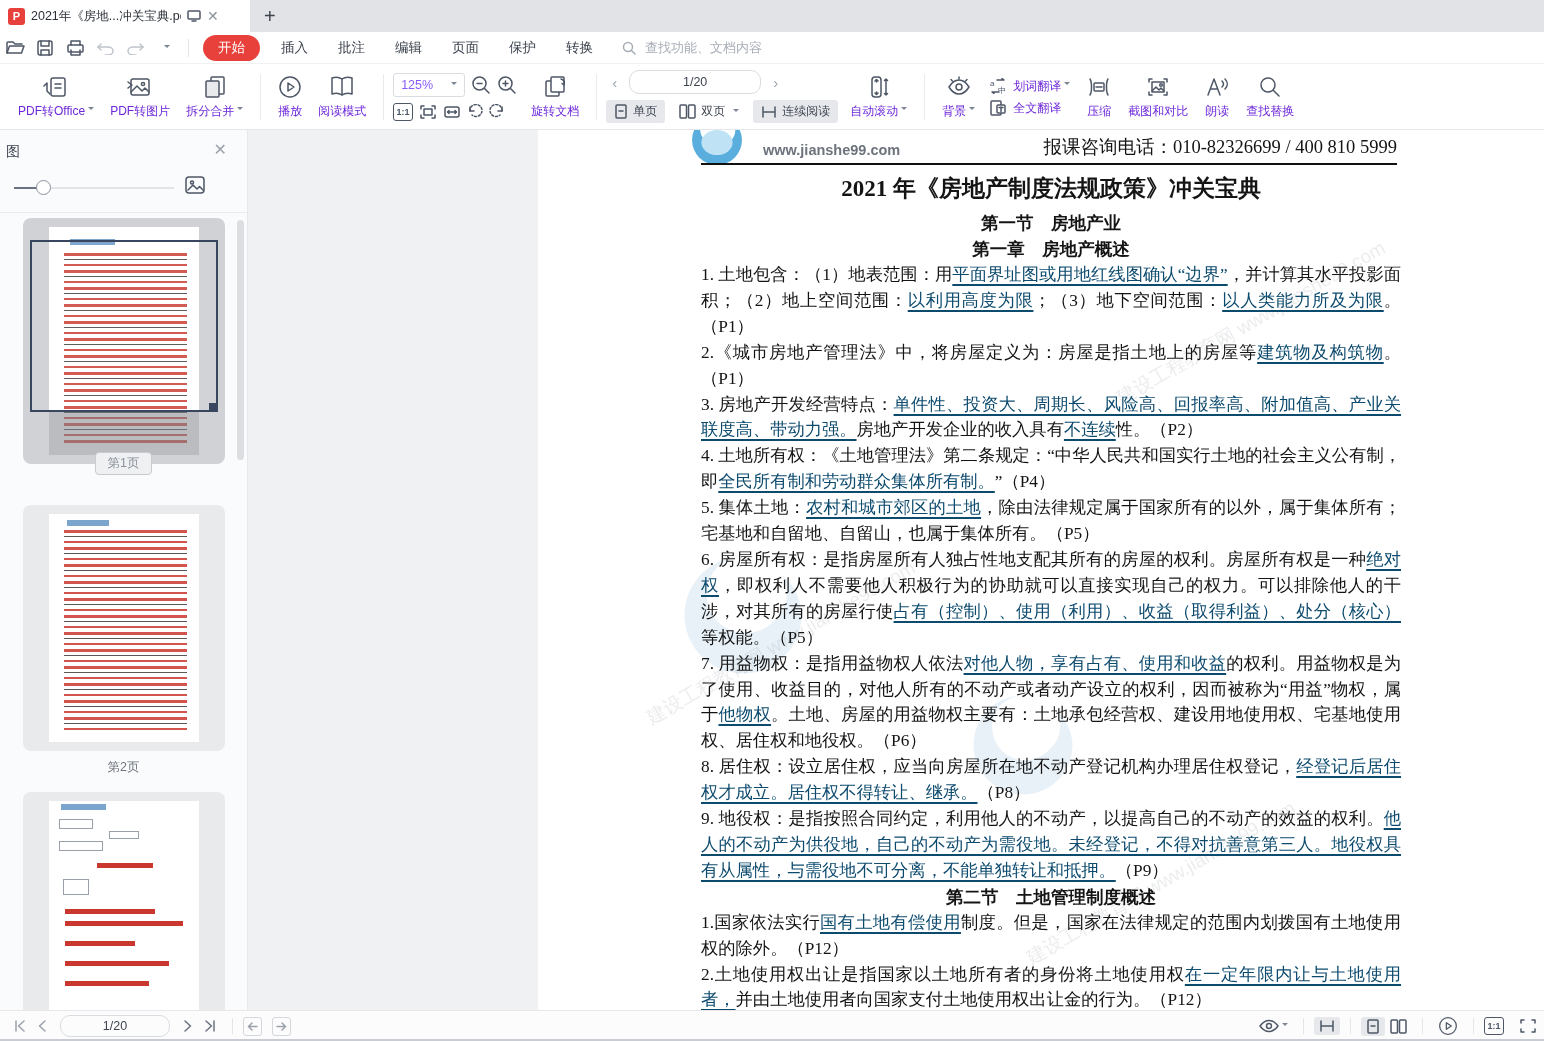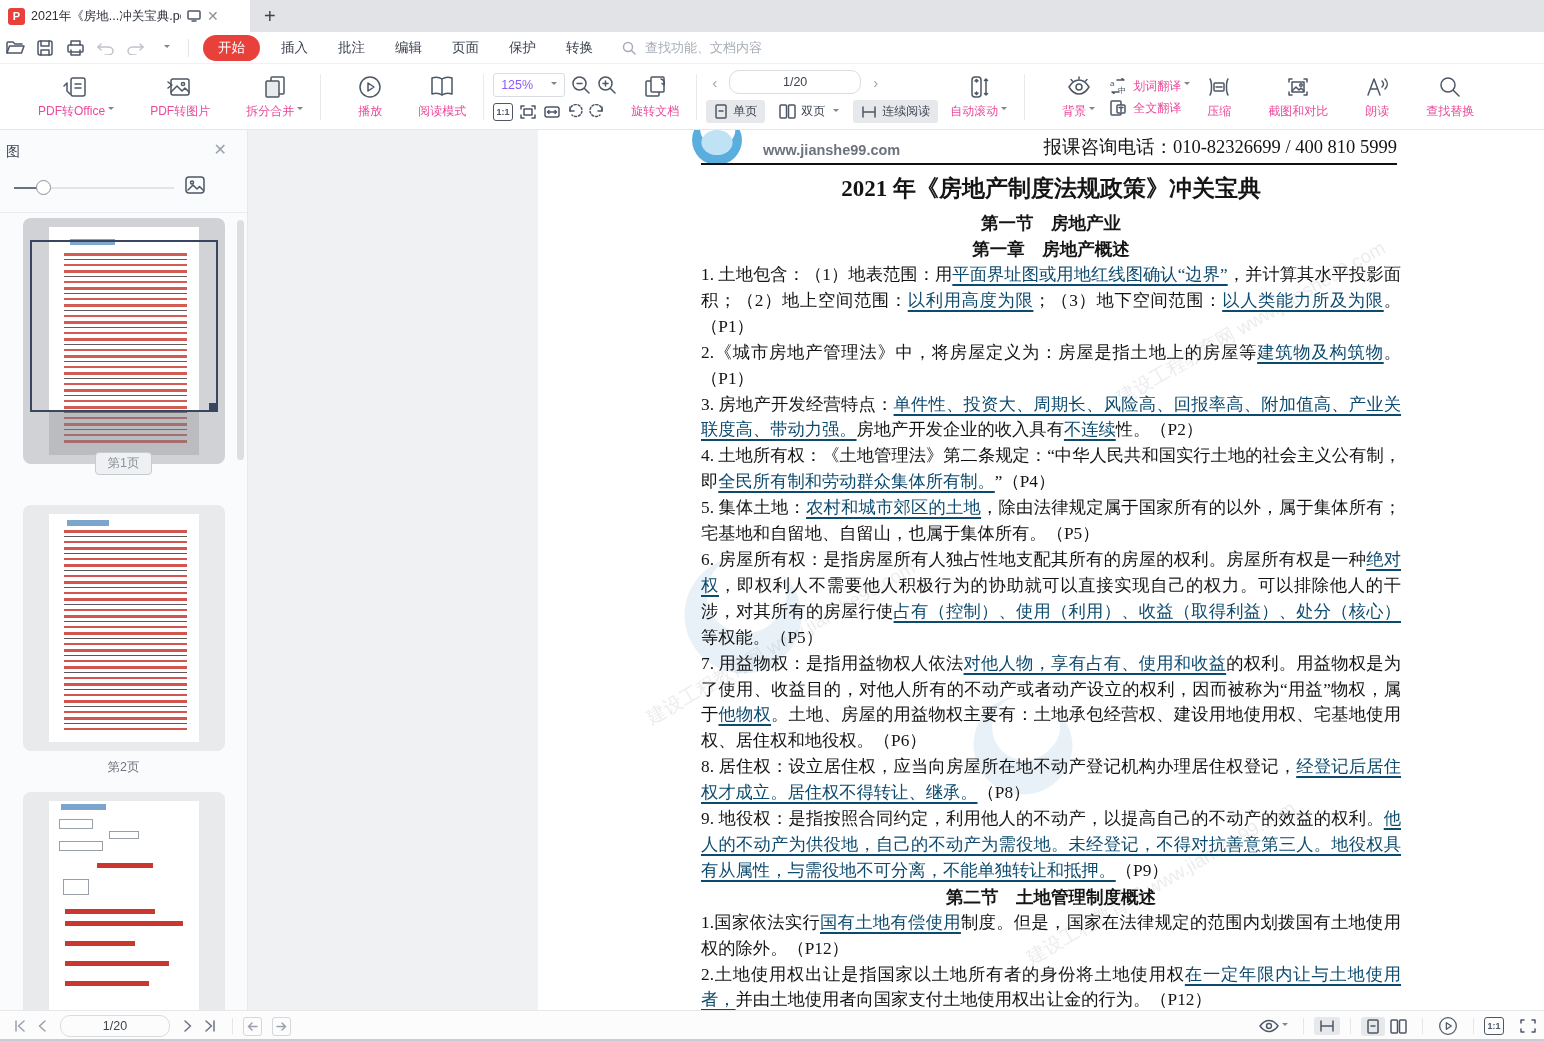--- a/index.html
+++ b/index.html
@@ -20,22 +20,22 @@
   .mico { width:30px; height:24px; display:flex; align-items:center; justify-content:center; color:#555e6b; }
   .mico.dis { color:#b9bec7; }
   .vdiv { width:1px; height:18px; background:#e3e5e9; margin:0 8px; }
   .pill { background:#e8413c; color:#fff; font-size:13.5px; padding:4px 15px; border-radius:13px; margin:0 6px; }
   .mitem { font-size:13.5px; color:#3c434e; padding:5px 15px; }
   .msearch { display:flex; align-items:center; gap:9px; margin-left:14px; color:#a7adb6; font-size:13px; }
 
   
   #toolbar { position:absolute; left:0; top:64px; width:1544px; height:66px; background:#fff; border-bottom:1px solid #e6e7ea; display:flex; align-items:center; padding-left:10px; }
   .tdiv { width:1px; height:46px; background:#e9eaed; margin:0 9px; flex:0 0 auto; }
-  .tbtn { display:flex; flex-direction:column; align-items:center; justify-content:center; gap:5px; padding:2px 8px; flex:0 0 auto;margin-left:20px; }
-  .tbtn .lab, .lab { font-size:12px; color:#ec4899; white-space:nowrap; line-height:14px; }
+  .tbtn { display:flex; flex-direction:column; align-items:center; justify-content:center; gap:5px; padding:2px 8px; flex:0 0 auto; }
+  .tbtn .lab, .lab { font-size:12px; color:#6d28d9; white-space:nowrap; line-height:14px; }
   .caret { display:inline-block; width:0; height:0; border:3.5px solid transparent; border-top-color:#7c8693; margin-left:3px; vertical-align:2px; }
   svg.ic { stroke:#4d5766; fill:none; stroke-width:1.5; stroke-linecap:round; stroke-linejoin:round; }
   .stack { display:flex; flex-direction:column; gap:6px; flex:0 0 auto; }
   .srow { display:flex; align-items:center; gap:6px; }
   .zoombox { width:72px; height:24px; border:1px solid #d9dce1; border-radius:3px; display:flex; align-items:center; justify-content:space-between; padding:0 7px; font-size:12.5px; color:#8b5cf6; }
   .minibox { width:20px; height:18px; border:1.5px solid #4d5766; border-radius:3px; font-size:9px; color:#4d5766; display:flex; align-items:center; justify-content:center; font-weight:bold; }
   .pagebox { width:132px; height:24px; border:1px solid #d9dce1; border-radius:10px; display:flex; align-items:center; justify-content:center; font-size:12.5px; color:#3d4450; }
   .chev { color:#99a1ac; font-size:15px; padding:0 6px; }
   .toggle { display:flex; align-items:center; gap:5px; font-size:12px; color:#3d4450; padding:3px 8px; border-radius:3px; }
   .toggle.on { background:#e6e8ec; }

